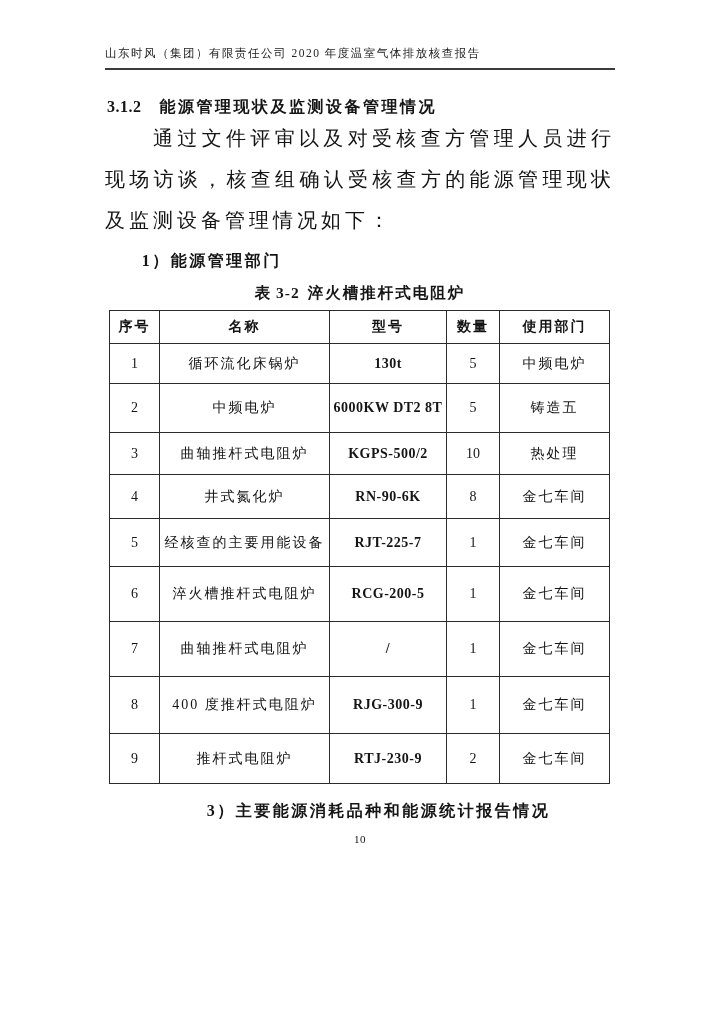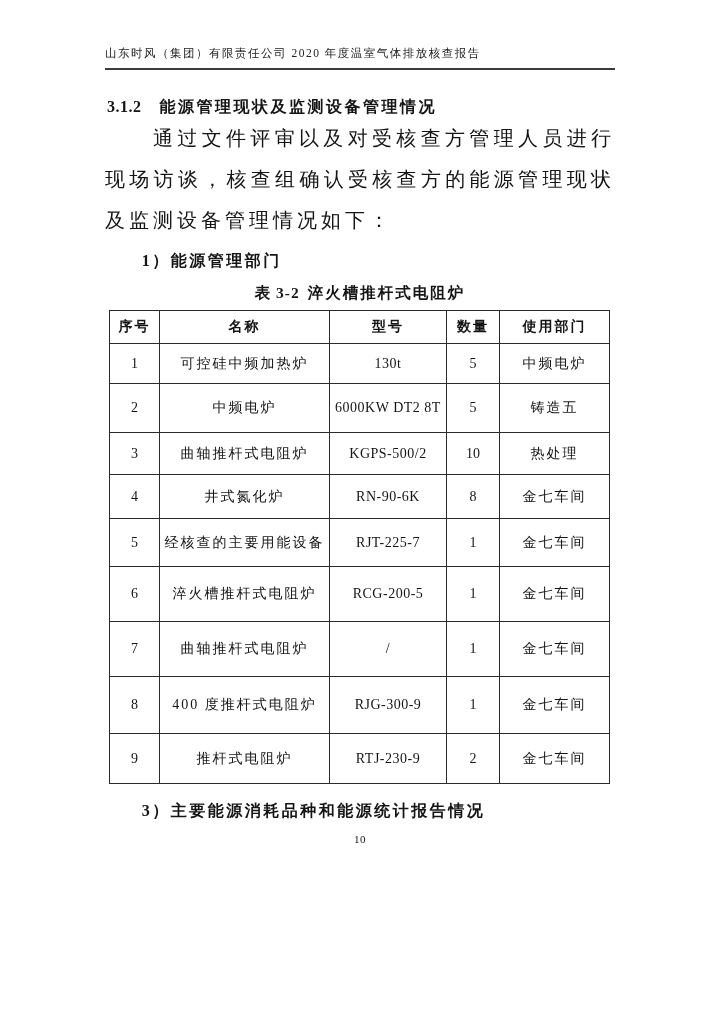--- a/index.html
+++ b/index.html
@@ -80,32 +80,33 @@
     overflow: hidden;
   }
   table.equip col.c0 { width: 50px; }
   table.equip col.c1 { width: 170px; }
   table.equip col.c2 { width: 117px; }
   table.equip col.c3 { width: 53px; }
   table.equip col.c4 { width: 110px; }
   table.equip thead tr { height: 33px; }
   table.equip th { font-weight: bold; letter-spacing: 2px; }
   table.equip td.cjk { letter-spacing: 2px; }
-  table.equip td.model { font-weight: normal; letter-spacing: 0.5px; }
+  table.equip td.model { font-weight: bold; letter-spacing: 0.5px; }
   table.equip tbody tr:nth-child(1) { height: 40px; }
   table.equip tbody tr:nth-child(2) { height: 49px; }
   table.equip tbody tr:nth-child(3) { height: 42px; }
   table.equip tbody tr:nth-child(4) { height: 44px; }
   table.equip tbody tr:nth-child(5) { height: 48px; }
   table.equip tbody tr:nth-child(6) { height: 55px; }
   table.equip tbody tr:nth-child(7) { height: 55px; }
   table.equip tbody tr:nth-child(8) { height: 57px; }
   table.equip tbody tr:nth-child(9) { height: 50px; }
   .sub-heading.after-table {
     margin-top: 7px;
+    text-align: center;
   }
   .page-number {
     margin-top: 2px;
     text-align: center;
     font-size: 11px;
     letter-spacing: 0.5px;
   }
 </style>
 </head>
 <body>
@@ -144,21 +145,21 @@
           <th>序号</th>
           <th>名称</th>
           <th>型号</th>
           <th>数量</th>
           <th>使用部门</th>
         </tr>
     </thead>
     <tbody>
         <tr>
           <td>1</td>
-          <td class="cjk">可控硅中频加热炉</td>
+          <td class="cjk">循环流化床锅炉</td>
           <td class="model">130t</td>
           <td>5</td>
           <td class="cjk">中频电炉</td>
         </tr>
         <tr>
           <td>2</td>
           <td class="cjk">中频电炉</td>
           <td class="model">6000KW DT2 8T</td>
           <td>5</td>
           <td class="cjk">铸造五</td>

